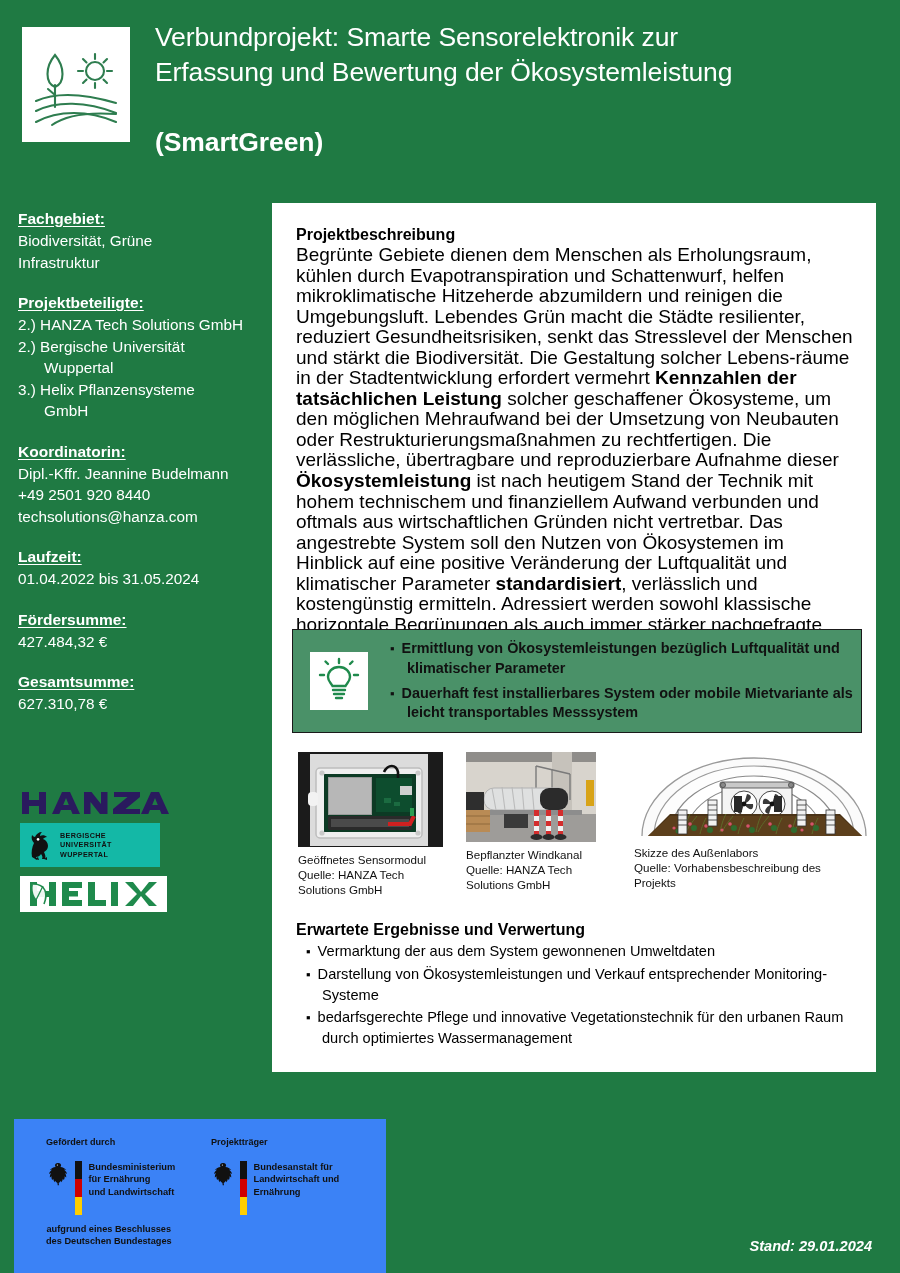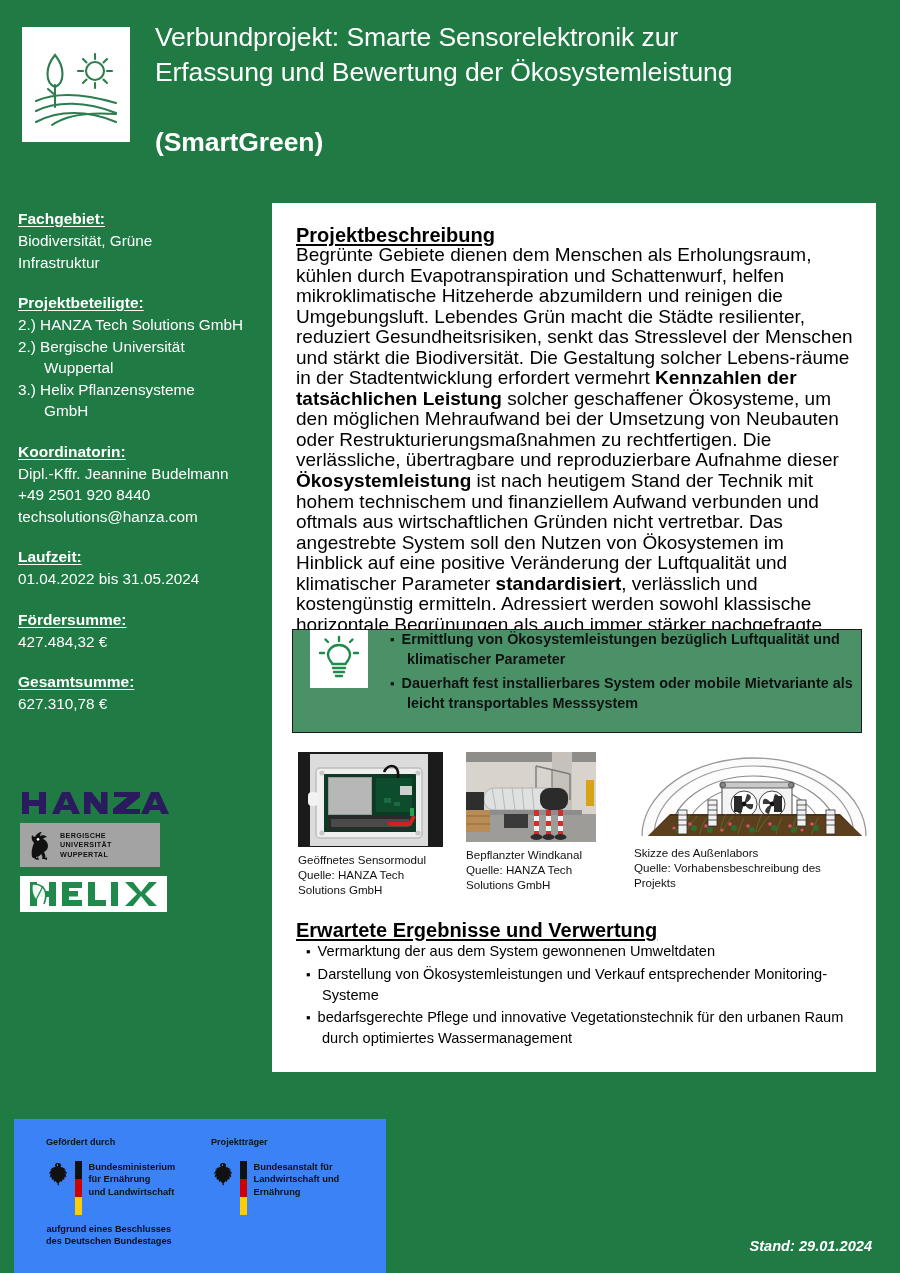--- a/index.html
+++ b/index.html
@@ -83,21 +83,21 @@
     left: 20px; top: 790px;
     width: 175px;
   }
   .logo-hanza {
     width: 150px; height: 26px;
     margin-bottom: 7px;
     display: block;
   }
   .logo-buw {
     width: 140px; height: 44px;
-    background: #a3a3a3;
+    background: #14b8a6;
     margin-bottom: 9px;
     display: flex;
     align-items: center;
     padding: 0 5px;
     box-sizing: border-box;
   }
   .logo-buw .crest { width: 30px; height: 34px; flex: 0 0 30px; }
   .logo-buw .buw-txt {
     font-size: 7.2px;
     line-height: 9.3px;
@@ -122,22 +122,21 @@
     box-sizing: border-box;
     color: #000000;
   }
   .card-inner {
     position: absolute;
     left: 24px; top: 22px;
     width: 558px;
   }
   .sec-head {
     font-weight: 700;
-    font-size: 20px;
-    text-decoration: underline;
+    font-size: 16px;
     text-underline-offset: 2px;
     line-height: 20px;
     color: #000;
   }
   .body-text {
     font-size: 19px;
     line-height: 20.55px;
     text-align: left;
     color: #000;
   }
@@ -146,21 +145,21 @@
   
   .callout {
     position: absolute;
     left: 292px; top: 629px;
     width: 570px;
     height: 104px;
     background: #4a9168;
     border: 1.6px solid #1a1a1a;
     box-sizing: border-box;
     display: flex;
-    align-items: flex-start;
+    align-items: center;
   }
   .callout-icon {
     width: 58px; height: 58px;
     background: #ffffff;
     flex: 0 0 58px;
     margin-left: 17px;
   }
   .callout-icon svg { display: block; width: 100%; height: 100%; }
   .callout-list {
     margin-left: 22px;

